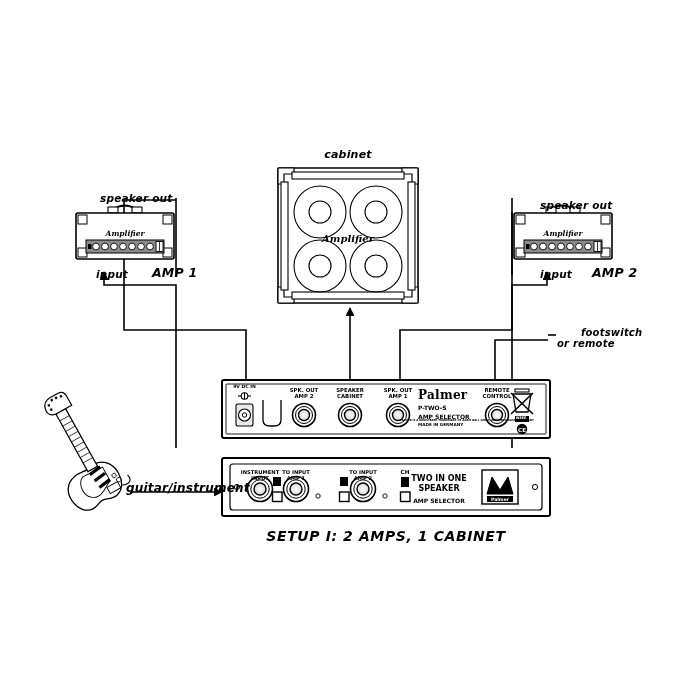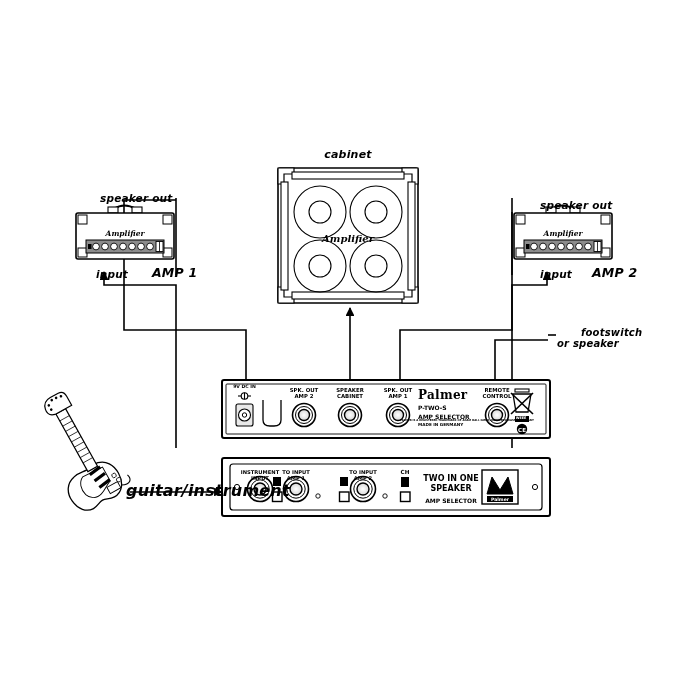--- a/index.html
+++ b/index.html
@@ -344,24 +344,25 @@
 
   <div class="hand" style="position:absolute;left:152px;top:265px;font-size:12.5px;">AMP 1</div>
 
   <div class="hand" style="position:absolute;left:540px;top:199px;font-size:10.5px;">speaker out</div>
 
   <div class="hand" style="position:absolute;left:540px;top:268px;font-size:10.5px;">input</div>
 
   <div class="hand" style="position:absolute;left:592px;top:265px;font-size:12.5px;">AMP 2</div>
 
   <div class="hand" style="position:absolute;left:557px;top:327px;font-size:10px;margin-left:24px;">footswitch</div>
-  <div class="hand" style="position:absolute;left:557px;top:338px;font-size:10px;">or speaker</div>
-
-  <div class="hand" style="position:absolute;left:126px;top:481px;font-size:16px;">guitar/instrument</div>
-
+  <div class="hand" style="position:absolute;left:557px;top:338px;font-size:10px;">or remote</div>
+
+  <div class="hand" style="position:absolute;left:126px;top:481px;font-size:12px;">guitar/instrument</div>
+
+  <div class="hand" style="position:absolute;left:222px;top:528px;width:328px;text-align:center;font-size:14px;letter-spacing:0.6px;">SETUP I: 2 AMPS, 1 CABINET</div>
 
   <div class="panel-txt" style="position:absolute;left:222px;top:384px;width:45px;text-align:center;font-size:4.6px;">9V DC IN</div>
 
   <div style="position:absolute;left:284px;top:387px;width:40px;text-align:center;line-height:1.15;">
     <div class="panel-txt" style="font-size:5.4px;">SPK. OUT</div>
     <div class="panel-txt" style="font-size:5.4px;">AMP 2</div>
   </div>
 
   <div style="position:absolute;left:330px;top:387px;width:40px;text-align:center;line-height:1.15;">
     <div class="panel-txt" style="font-size:5.4px;">SPEAKER</div>
@@ -401,19 +402,19 @@
     <div class="panel-txt" style="font-size:5.2px;">AMP 1</div>
   </div>
 
   <div style="position:absolute;left:341px;top:470px;width:44px;text-align:center;line-height:1.15;">
     <div class="panel-txt" style="font-size:5.2px;">TO INPUT</div>
     <div class="panel-txt" style="font-size:5.2px;">AMP 2</div>
   </div>
 
   <div class="panel-txt" style="position:absolute;left:396px;top:469px;width:18px;text-align:center;font-size:5.6px;">CH</div>
 
-  <div style="position:absolute;left:418px;top:474px;width:66px;text-align:center;line-height:1.2;">
+  <div style="position:absolute;left:406px;top:474px;width:66px;text-align:center;line-height:1.2;">
     <div class="panel-txt" style="font-size:8px;">TWO IN ONE</div>
     <div class="panel-txt" style="font-size:8px;">SPEAKER</div>
     <div class="panel-txt" style="font-size:6px;margin-top:4px;">AMP SELECTOR</div>
   </div>
 
 </div>
 
 </body></html>

